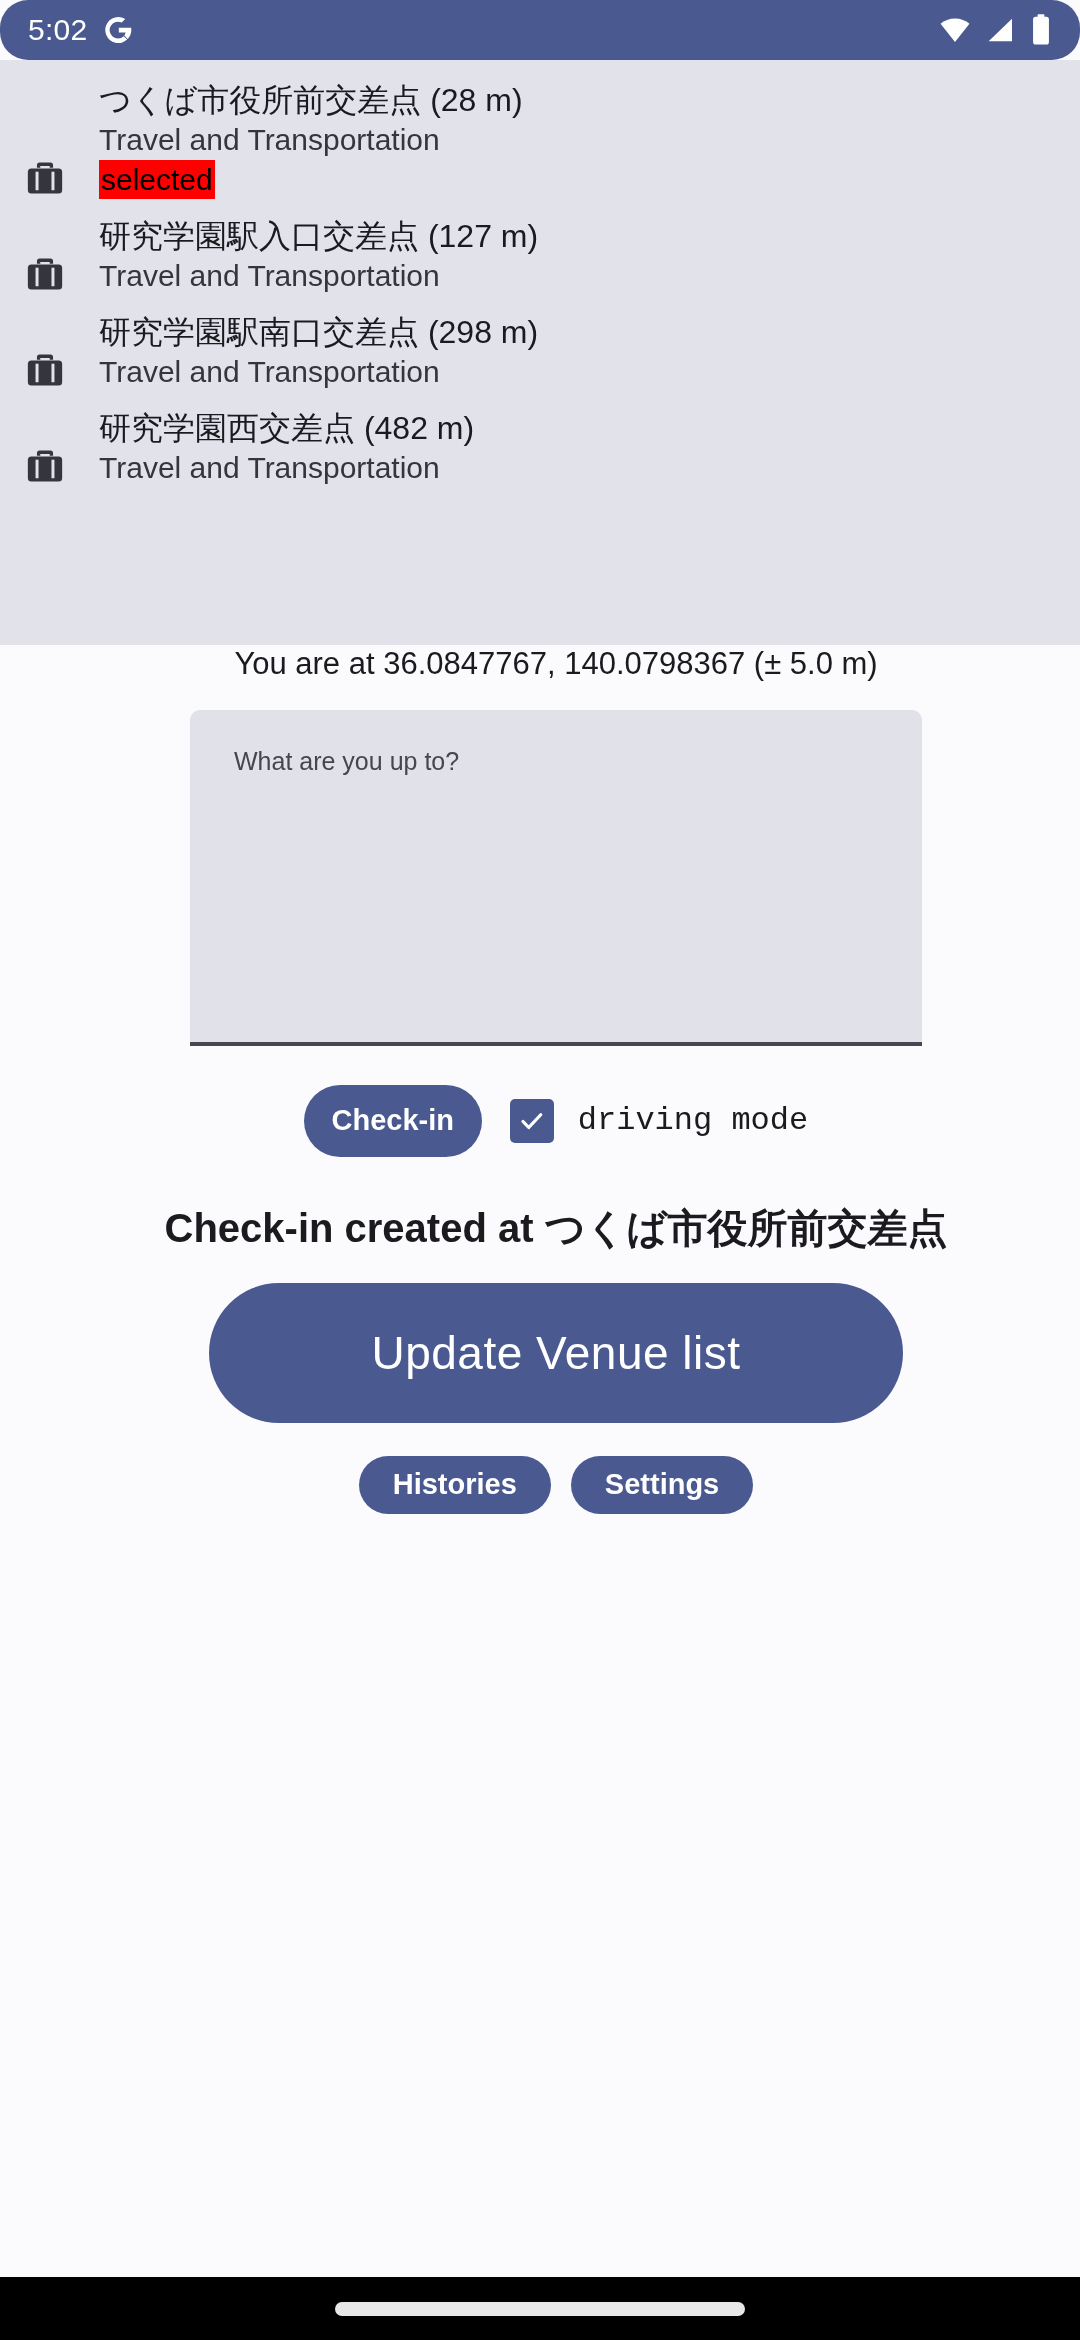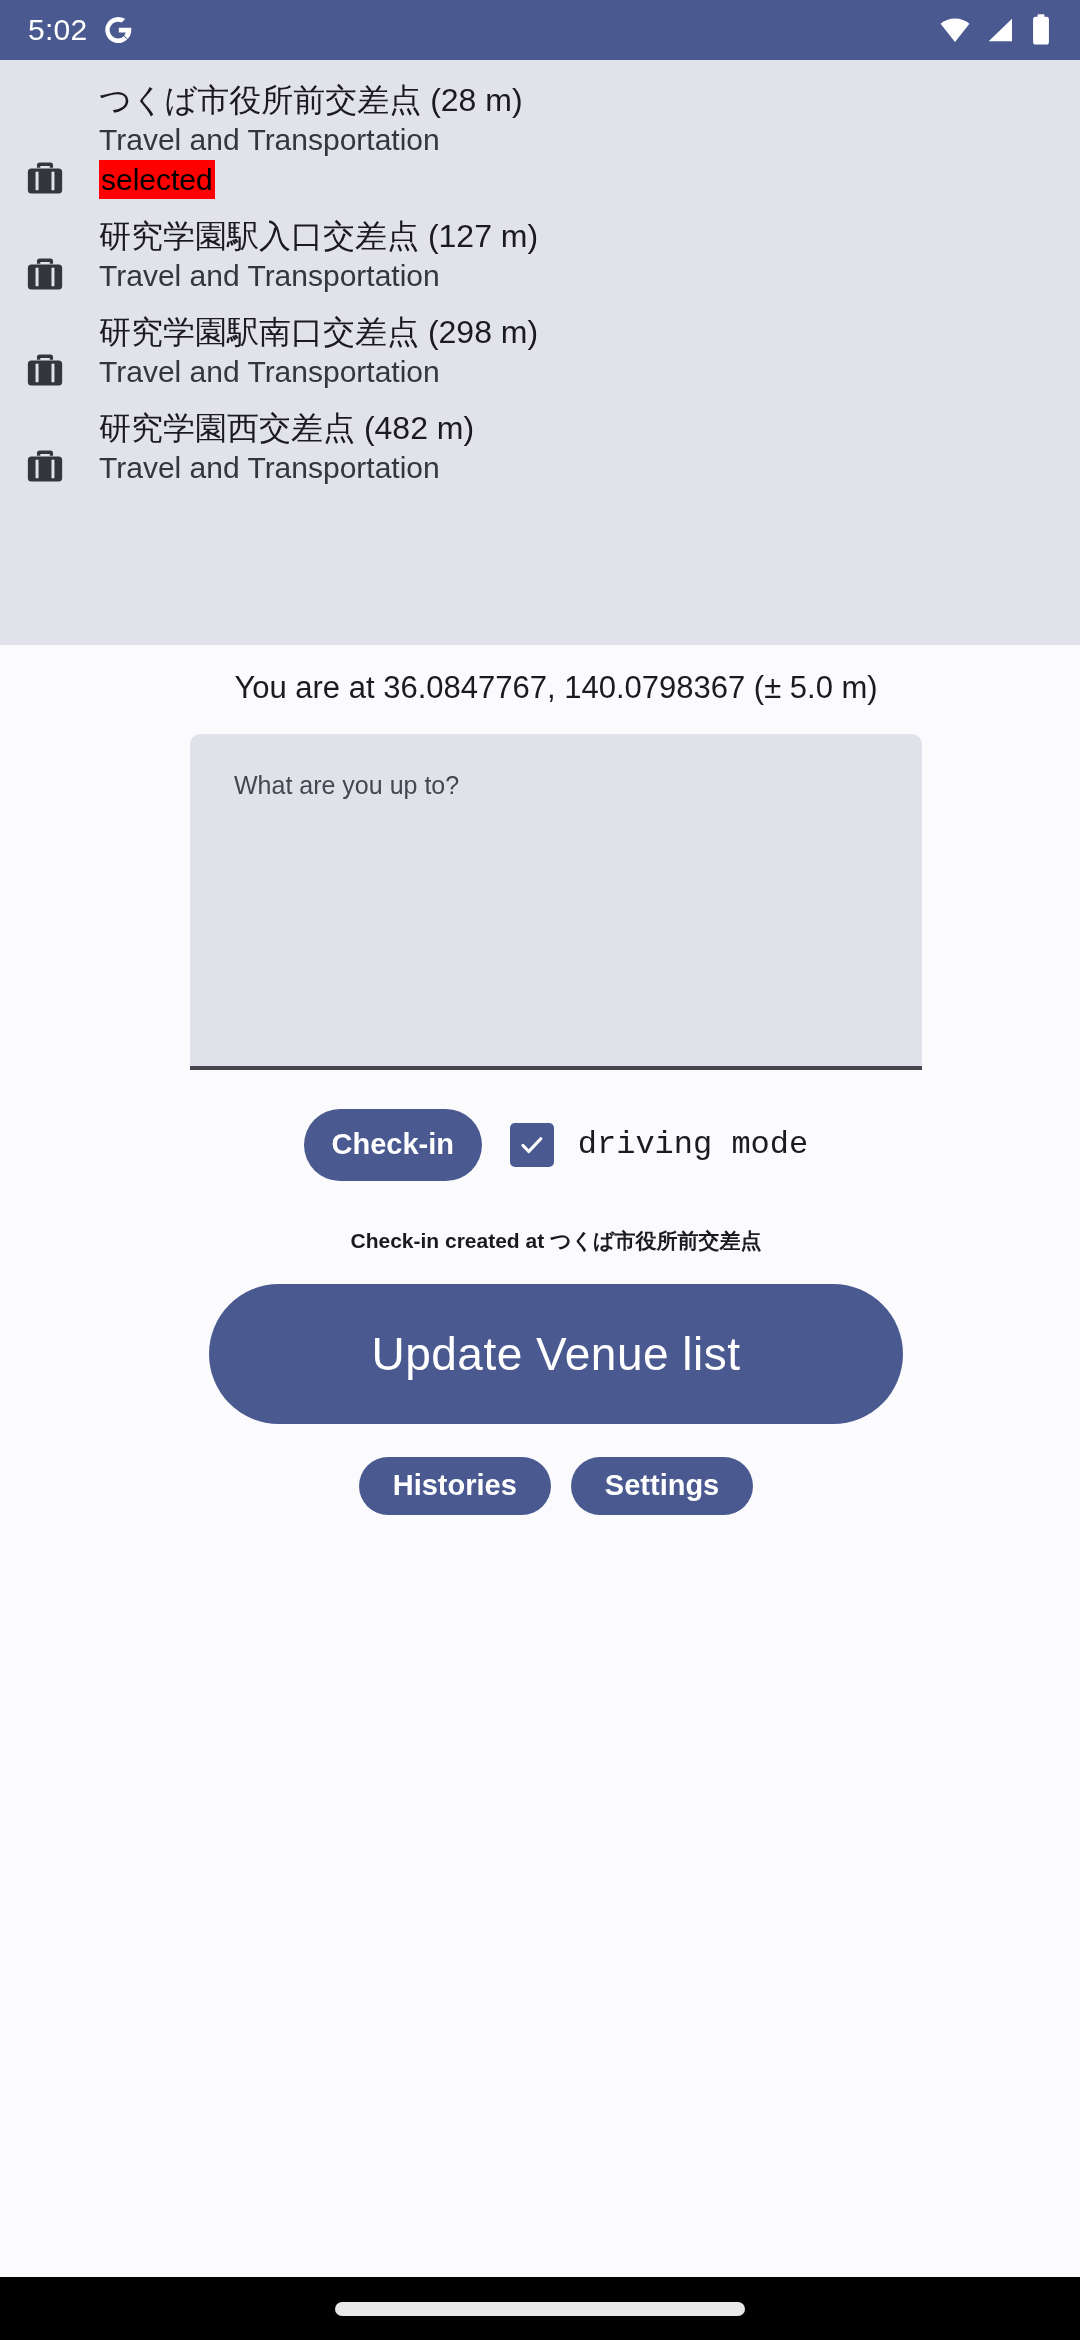--- a/index.html
+++ b/index.html
@@ -23,20 +23,21 @@
 
   
   .status-bar {
     height: 60px;
     background: #4a5a90;
     display: flex;
     align-items: center;
     justify-content: space-between;
     padding: 0 26px 0 28px;
     flex: 0 0 auto;
+    border-radius: 28px;
   }
   .status-left {
     display: flex;
     align-items: center;
     gap: 14px;
   }
   .status-clock {
     color: #ffffff;
     font-size: 30px;
     letter-spacing: 0.3px;
@@ -98,21 +99,20 @@
     margin-top: 1px;
   }
 
   
   .main {
     flex: 1 1 auto;
     background: #fbfafd;
     display: flex;
     flex-direction: column;
     align-items: center;
-    padding-top: 24px;
     min-height: 0;
     margin-left: 32px;
   }
 
   .coords-line {
     font-size: 31px;
     color: #1b1b1f;
     line-height: 1.25;
     text-align: center;
     margin-bottom: 26px;
@@ -174,21 +174,21 @@
   }
   .checkbox svg { display: block; }
   .check-label {
     font-size: 32px;
     color: #1b1b1f;
     line-height: 1;
   }
 
   .created-msg {
     margin-top: 47px;
-    font-size: 21px;
+    font-size: 40px;
     font-weight: bold;
     color: #1b1b1f;
     text-align: left;
     line-height: 1.2;
     white-space: nowrap;
   }
 
   .btn-update {
     margin-top: 31px;
     width: 694px;

